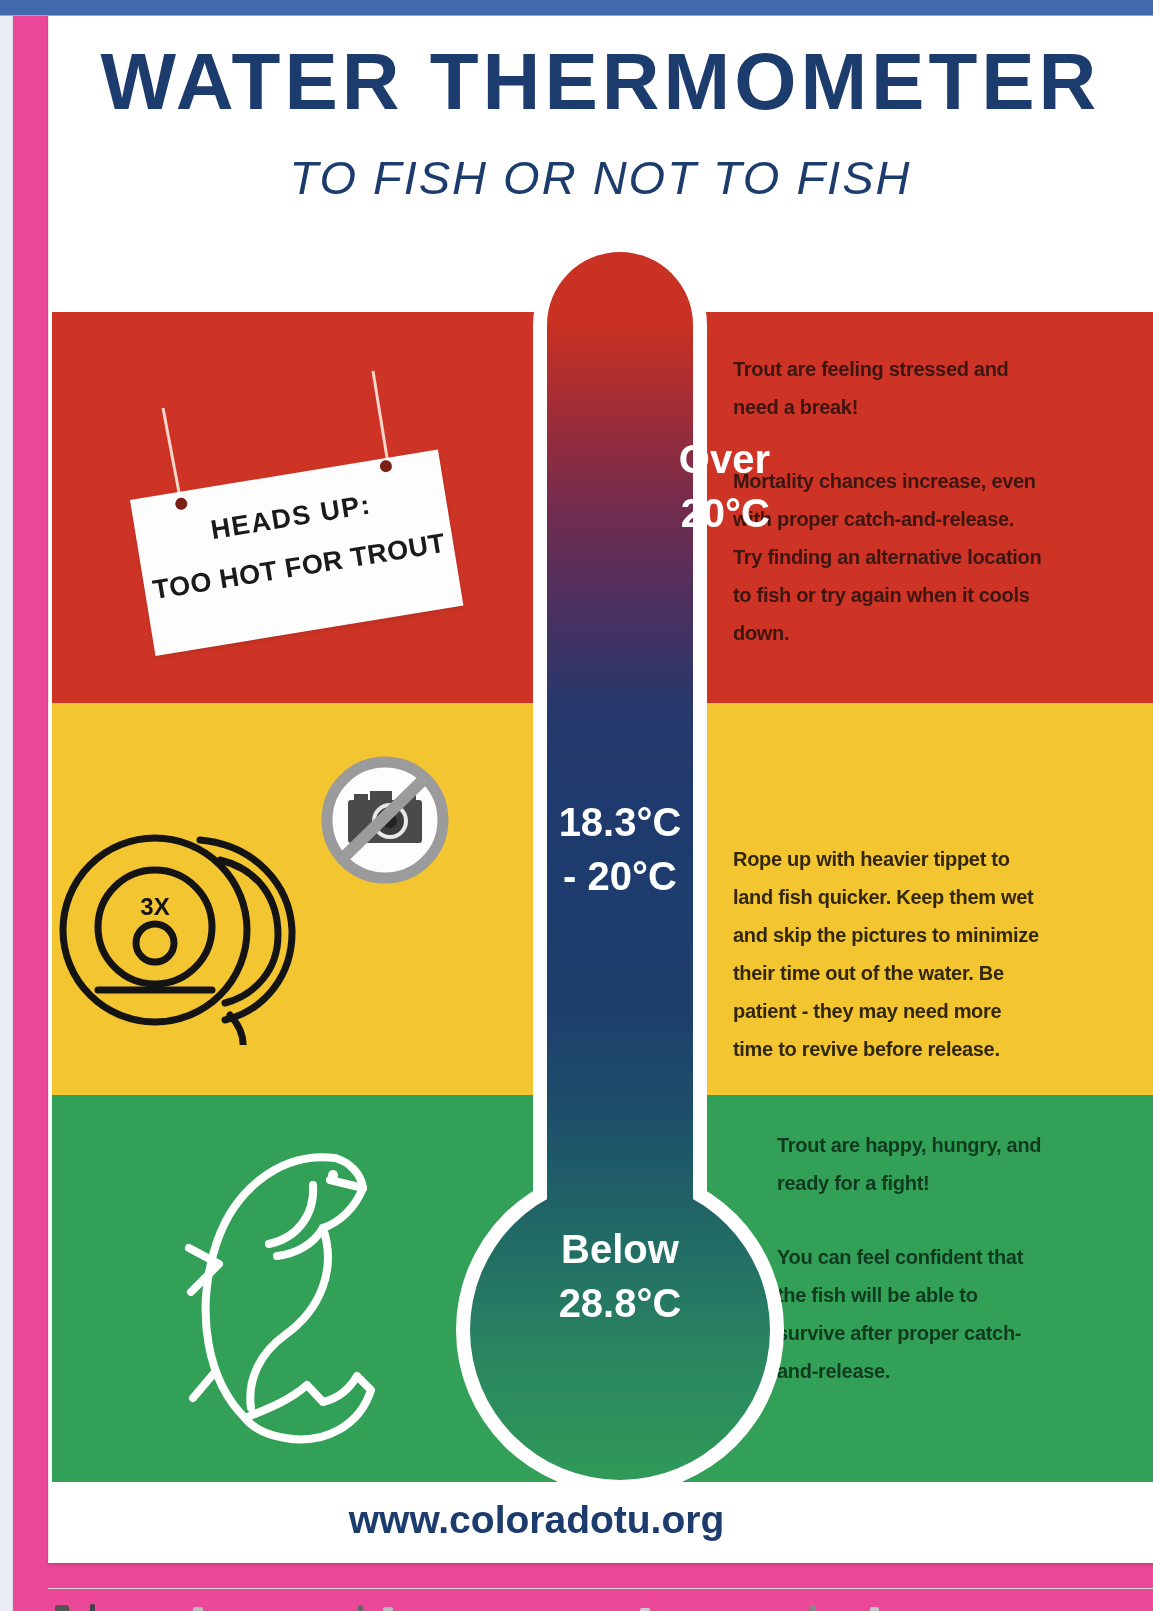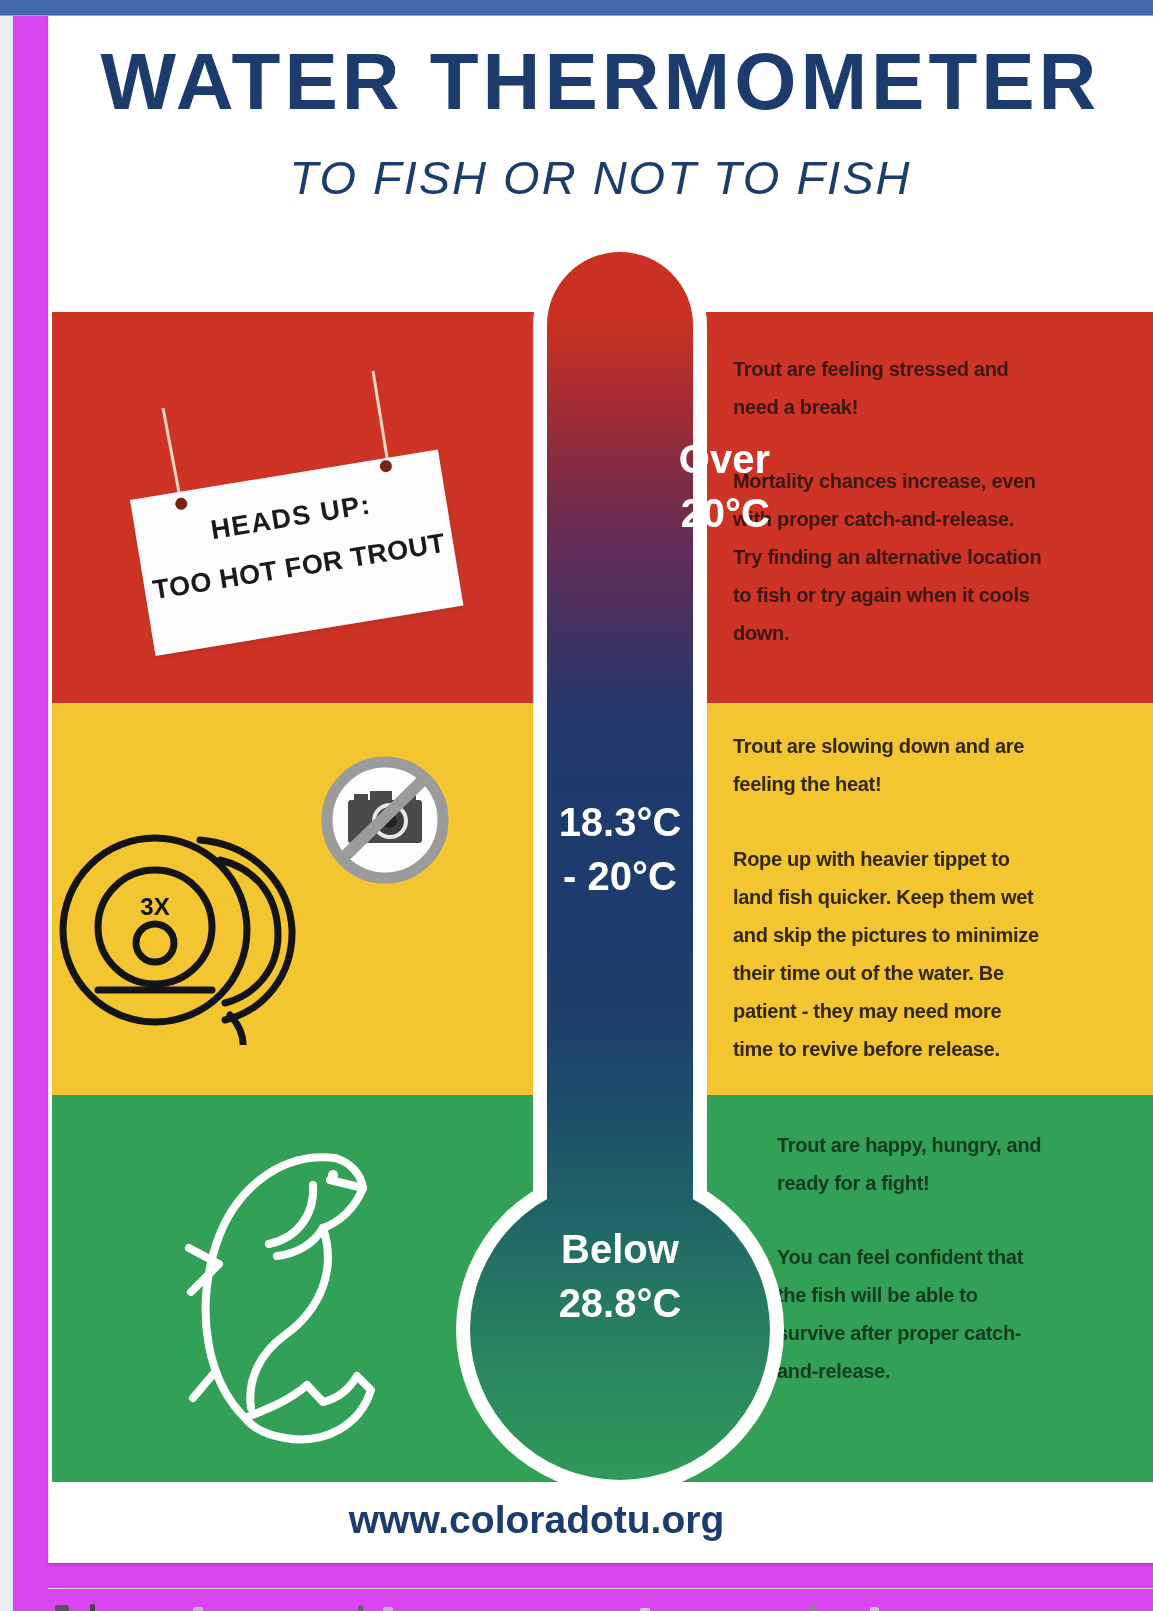--- a/index.html
+++ b/index.html
@@ -1,16 +1,16 @@
 <!DOCTYPE html>
 <html><head>
 <meta charset="utf-8">
 <style>
   html,body{margin:0;padding:0;background:#ffffff;}
-  .screen{position:relative;width:1153px;height:1611px;overflow:hidden;background:#d946ef;
+  .screen{position:relative;width:1153px;height:1611px;overflow:hidden;background:#ec4899;
           font-family:"Liberation Sans", sans-serif;}
   .topbar{position:absolute;left:0;top:0;width:1153px;height:15px;background:#4269ae;
           border-bottom:1px solid #9aa7c4;}
   .gutter{position:absolute;left:0;top:16px;width:12px;height:1595px;background:#eaecf3;
           border-right:1px solid #dcdfe6;}
   .poster{position:absolute;left:48px;top:16px;width:1105px;height:1547px;background:#ffffff;
           border-left:1px solid #e6e6e6;box-shadow:0 2px 3px rgba(0,0,0,0.18);}
   .title{position:absolute;left:48px;top:36px;width:1105px;text-align:center;
          font-size:80px;font-weight:bold;letter-spacing:4px;color:#1d3c6e;}
   .subtitle{position:absolute;left:48px;top:150px;width:1105px;text-align:center;
@@ -64,22 +64,20 @@
   <div class="band band-yellow"></div>
   <div class="band band-green"></div>
 
   <div class="ztext hot-head">Trout are feeling stressed and
 need a break!</div>
   <div class="ztext hot-body">Mortality chances increase, even
 with proper catch-and-release.
 Try finding an alternative location
 to fish or try again when it cools
 down.</div>
-  <div class="ztext warm-head">Trout are slowing down and are
-feeling the heat!</div>
   <div class="ztext warm-body">Rope up with heavier tippet to
 land fish quicker. Keep them wet
 and skip the pictures to minimize
 their time out of the water. Be
 patient - they may need more
 time to revive before release.</div>
   <div class="ztext cool-head">Trout are happy, hungry, and
 ready for a fight!</div>
   <div class="ztext cool-body">You can feel confident that
 the fish will be able to

